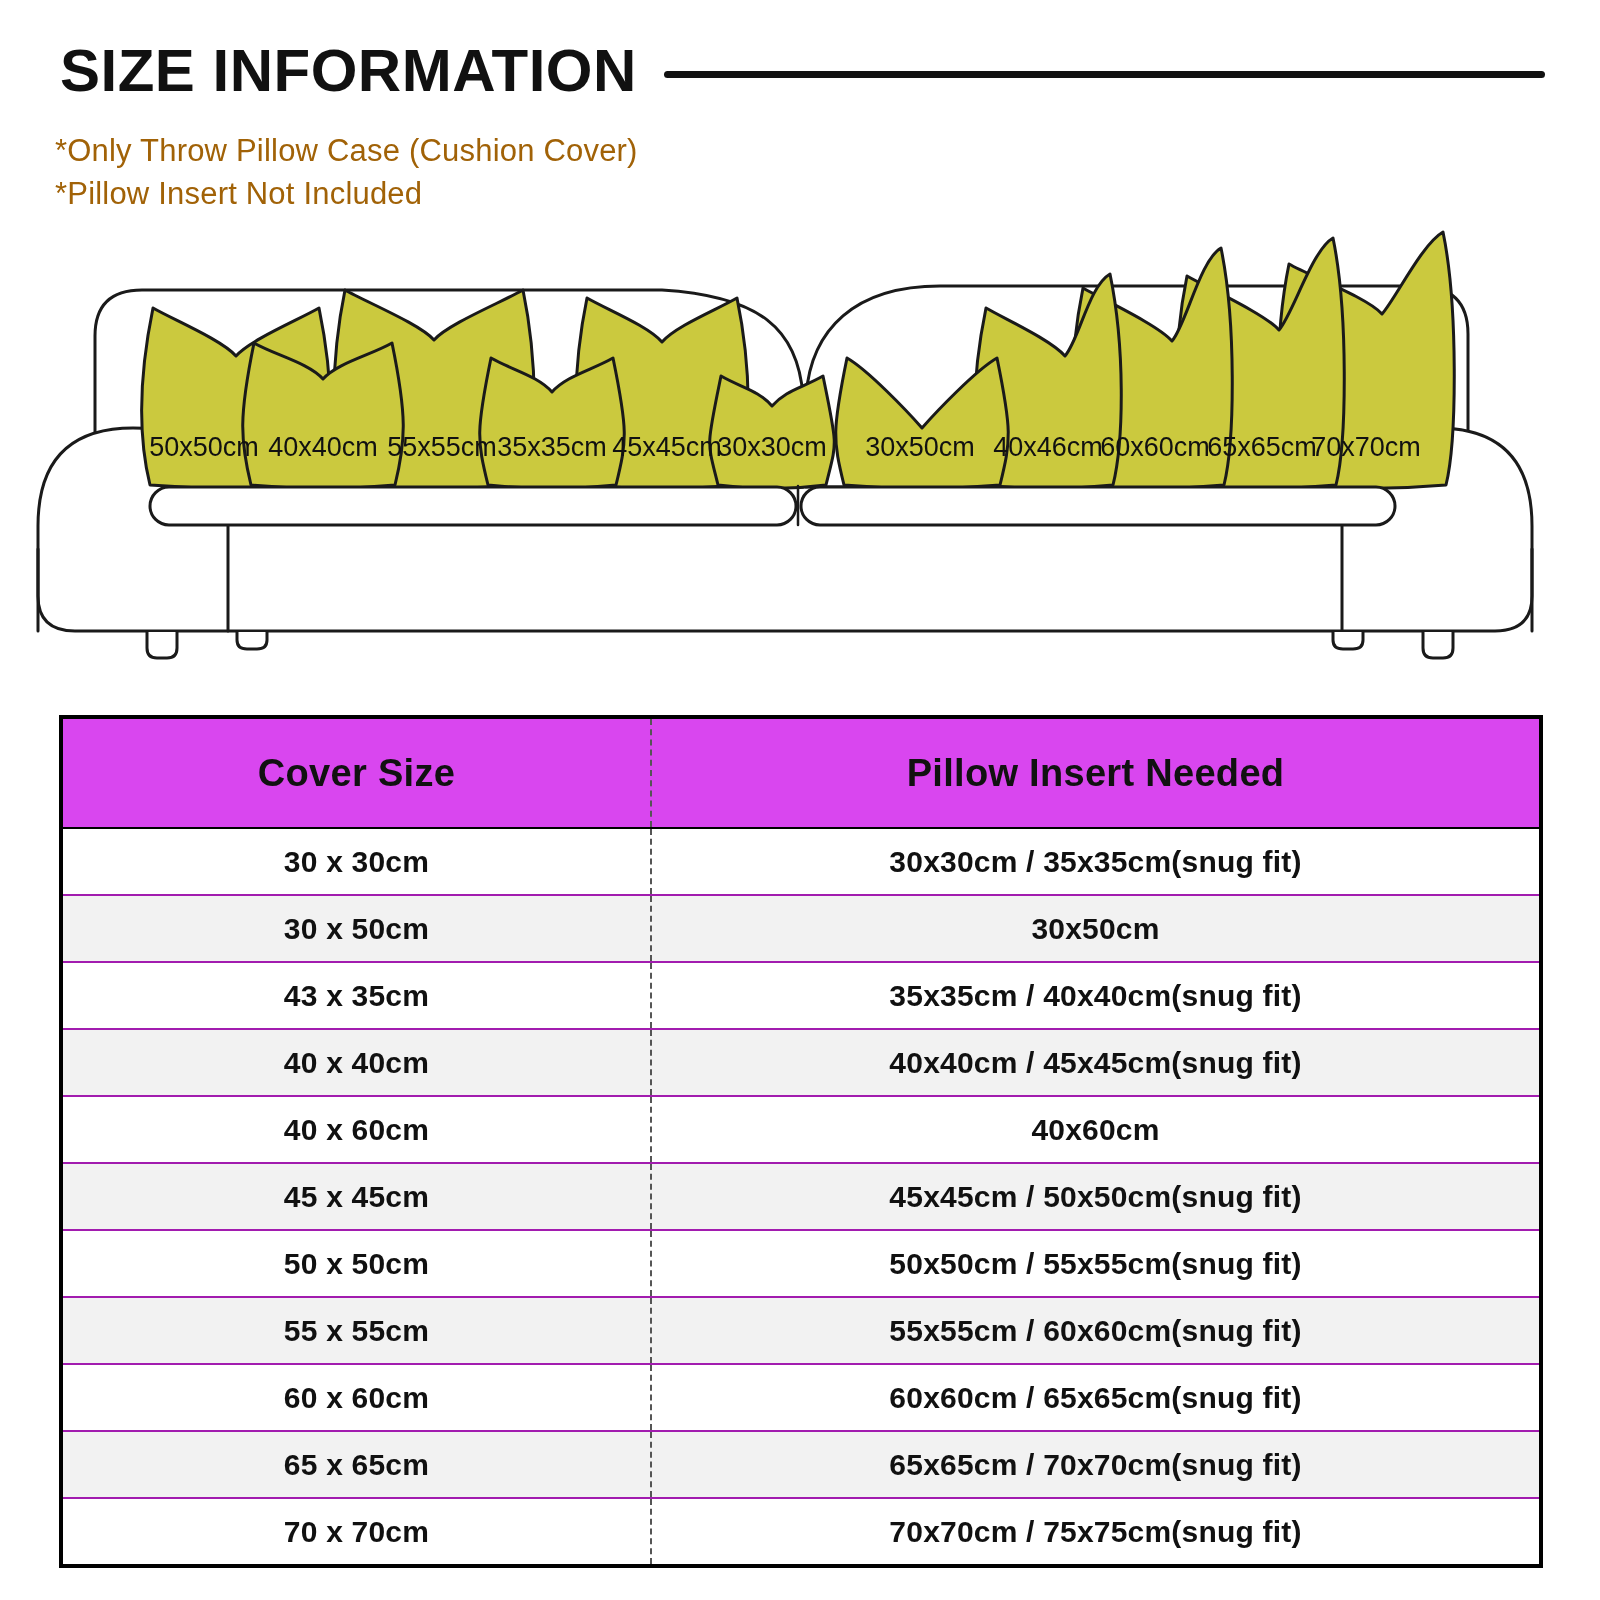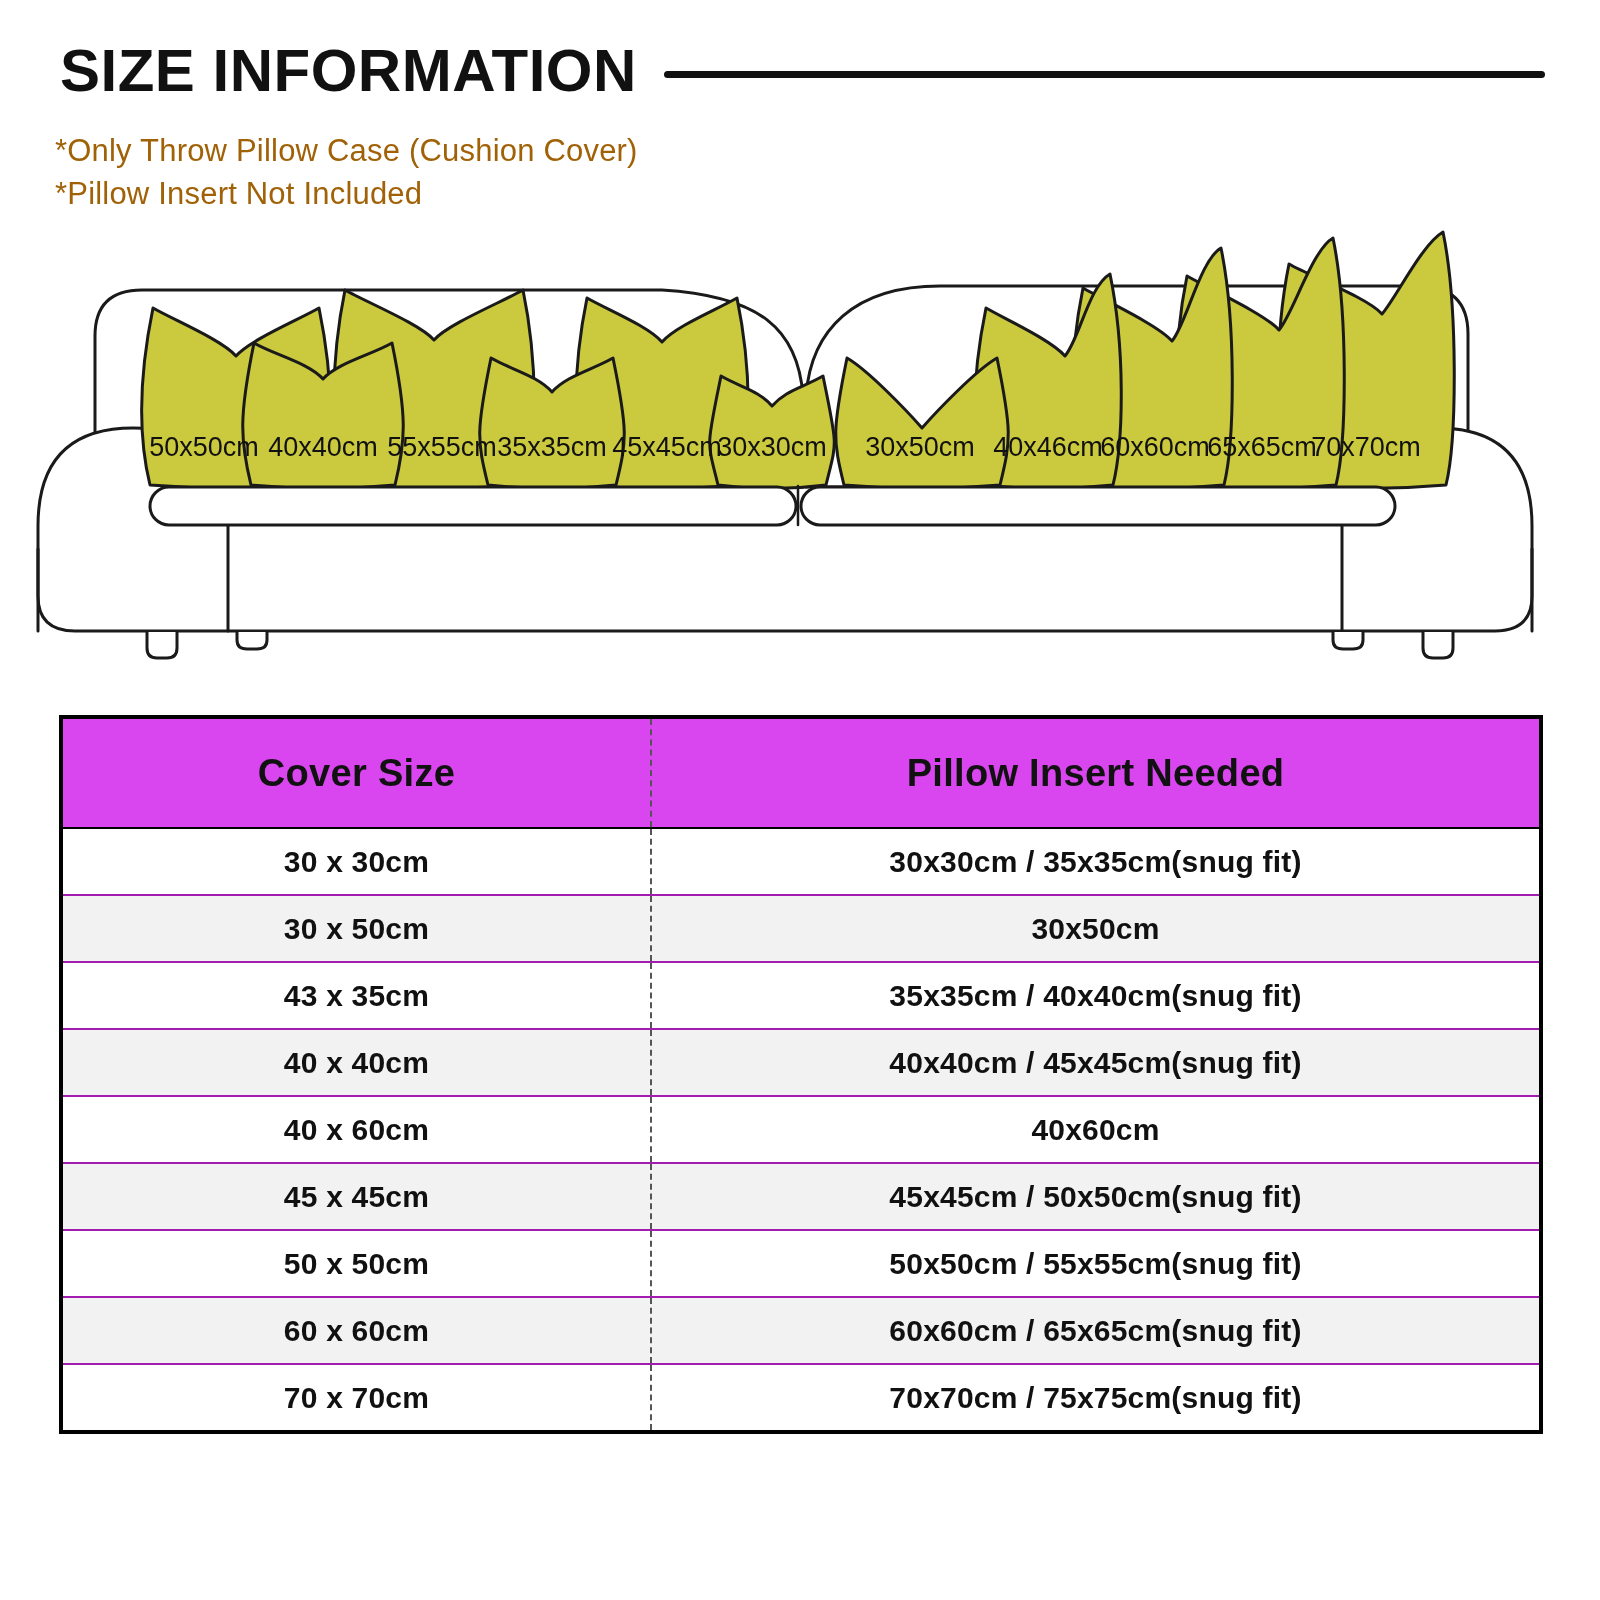--- a/index.html
+++ b/index.html
@@ -139,22 +139,30 @@
         </tr>
         <tr>
           <td>45 x 45cm</td>
           <td>45x45cm / 50x50cm(snug fit)</td>
         </tr>
         <tr>
           <td>50 x 50cm</td>
           <td>50x50cm / 55x55cm(snug fit)</td>
         </tr>
         <tr>
+          <td>55 x 55cm</td>
+          <td>55x55cm / 60x60cm(snug fit)</td>
+        </tr>
+        <tr>
           <td>60 x 60cm</td>
           <td>60x60cm / 65x65cm(snug fit)</td>
+        </tr>
+        <tr>
+          <td>65 x 65cm</td>
+          <td>65x65cm / 70x70cm(snug fit)</td>
         </tr>
         <tr>
           <td>70 x 70cm</td>
           <td>70x70cm / 75x75cm(snug fit)</td>
         </tr>
       </tbody>
   </table>
 
 </div>
 

